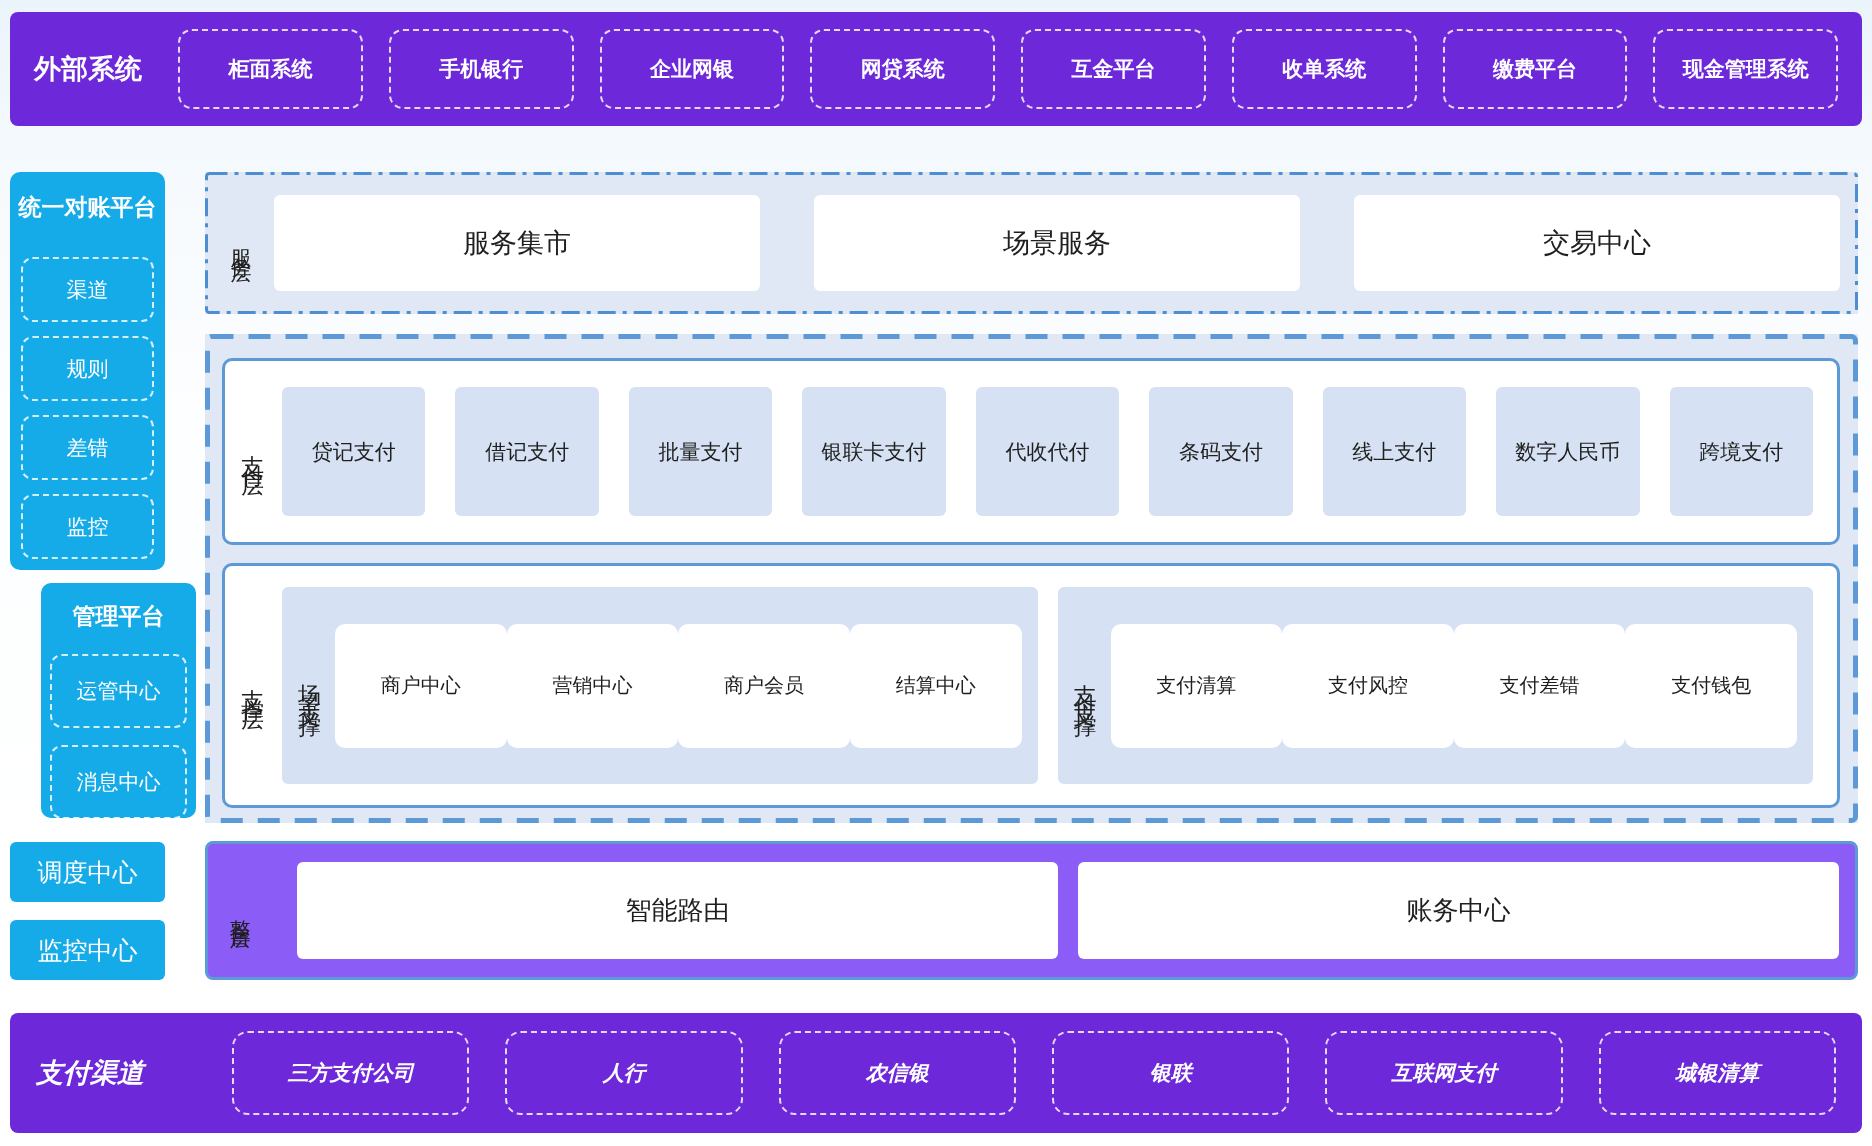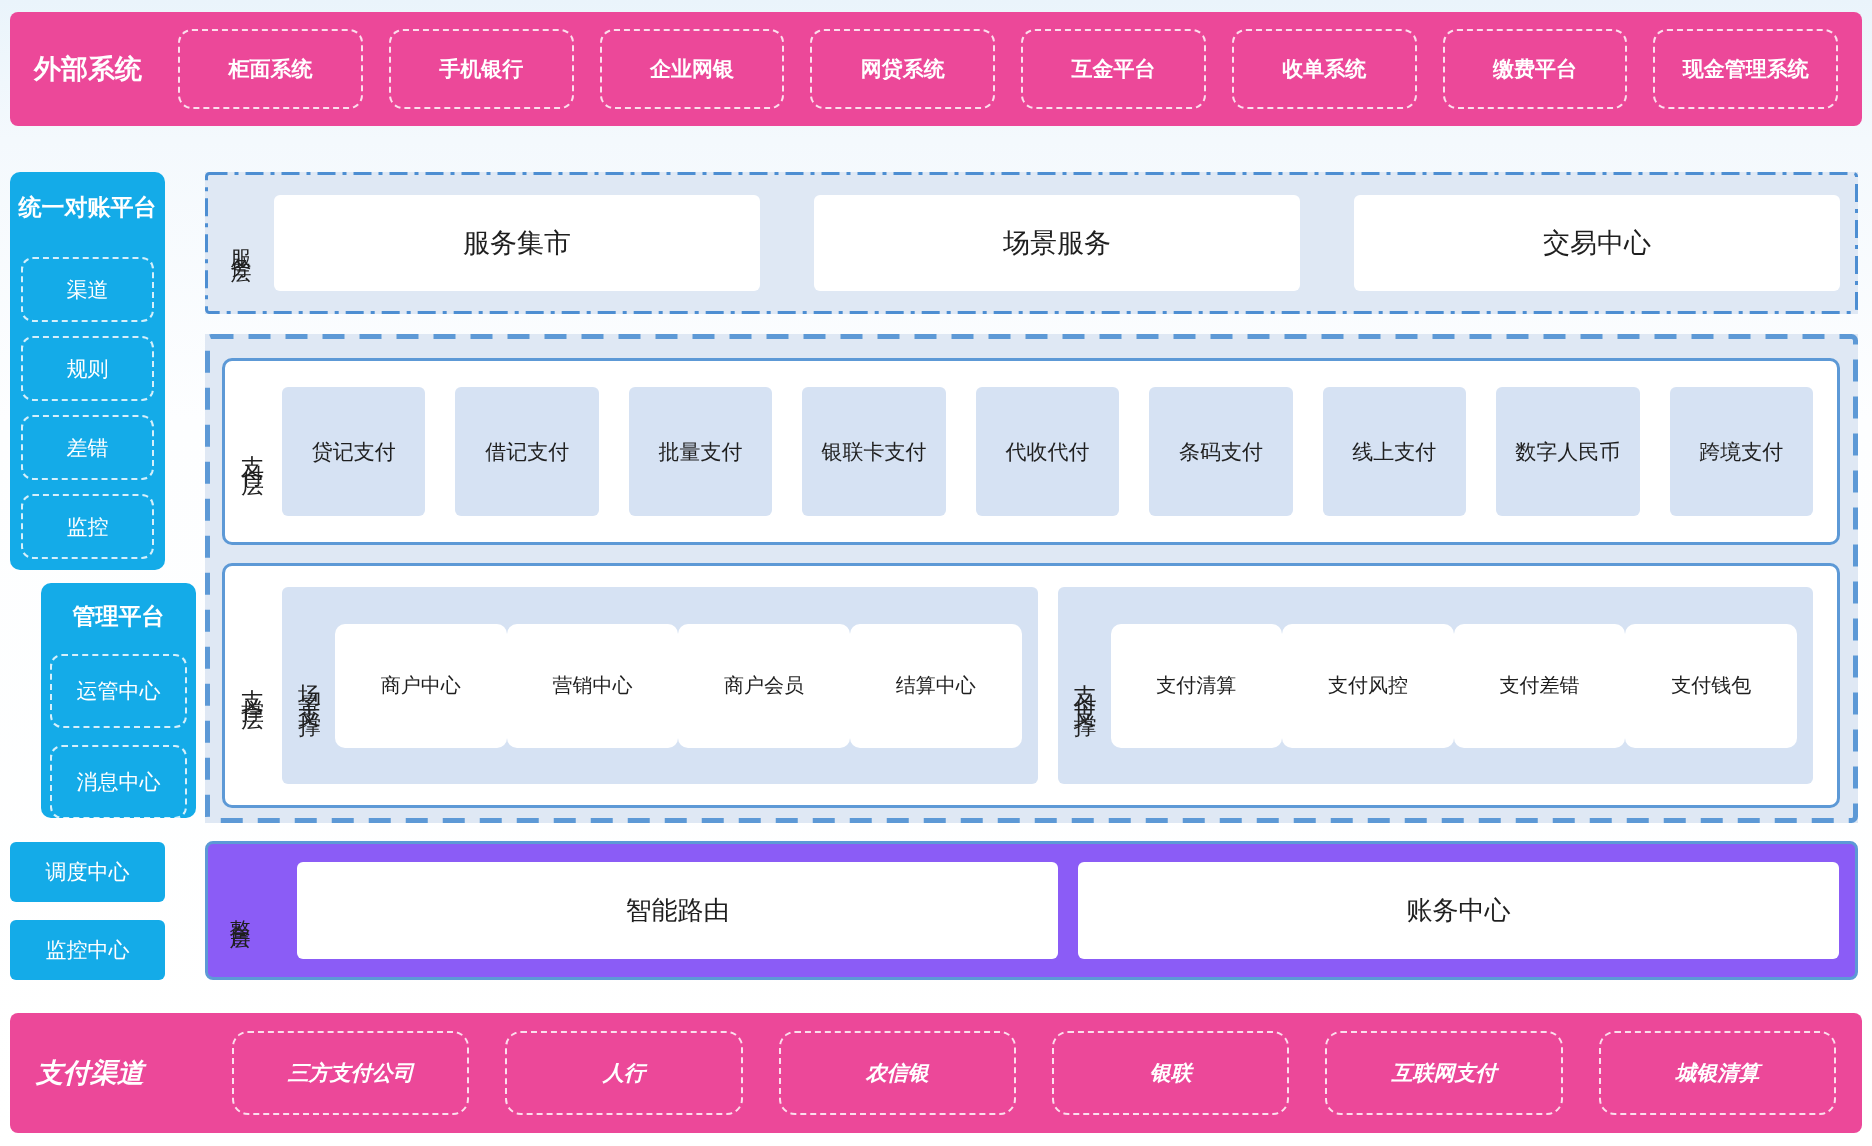--- a/index.html
+++ b/index.html
@@ -6,21 +6,21 @@
   body{
     width:1872px;height:1146px;overflow:hidden;
     font-family:"Liberation Sans","DejaVu Sans",sans-serif;
     background:linear-gradient(180deg,#eaf4fb 0px,#f4f9fd 140px,#fdfeff 420px,#ffffff 100%);
     color:#1f1f1f;
   }
   #app{position:relative;width:1872px;height:1146px;}
 
   
   .cyanbar{
-    position:absolute;background:#ec4899;border-radius:8px;
+    position:absolute;background:#6d28d9;border-radius:8px;
     display:flex;align-items:center;color:#fff;
   }
   .bar-title{font-size:27px;font-weight:bold;white-space:nowrap;}
   .bar-items{flex:1;display:flex;align-items:center;}
   .dash-item{
     border:2px dashed rgba(255,255,255,0.82);border-radius:14px;
     display:flex;align-items:center;justify-content:center;
     color:#fff;font-size:21px;font-weight:600;white-space:nowrap;
   }
   #top-bar{left:10px;top:12px;width:1852px;height:114px;padding:0 24px;box-sizing:border-box;}
@@ -36,21 +36,21 @@
   .side-block{
     position:absolute;left:10px;width:155px;background:#14abe8;border-radius:10px;
     color:#fff;box-sizing:border-box;
   }
   .side-title{text-align:center;font-size:23px;font-weight:bold;white-space:nowrap;}
   .side-items{display:flex;flex-direction:column;gap:14px;padding:0 11px;}
   .side-items .dash-item{height:61px;border-radius:12px;font-weight:500;}
   #side-mgmt .side-items .dash-item{height:70px;}
   .side-solid{
     position:absolute;left:10px;width:155px;height:60px;background:#14abe8;border-radius:6px;
-    display:flex;align-items:center;justify-content:center;color:#fff;font-size:21px;font-weight:500;
+    display:flex;align-items:center;justify-content:center;color:#fff;font-size:25px;font-weight:500;
   }
 
   
   .panel{position:absolute;left:205px;width:1653px;background:#dfe8f4;box-sizing:border-box;}
   .panel-border{position:absolute;left:0;top:0;pointer-events:none;}
   .vlabel{
     writing-mode:vertical-rl;text-orientation:upright;
     color:#1f1f1f;white-space:nowrap;line-height:1;
   }
   .panel-row{position:relative;display:flex;align-items:center;height:100%;}

